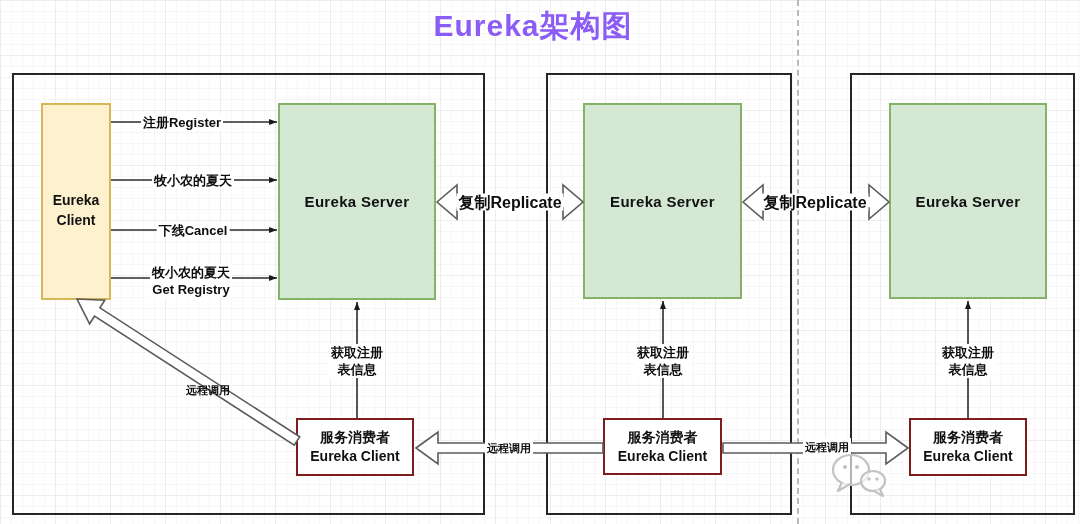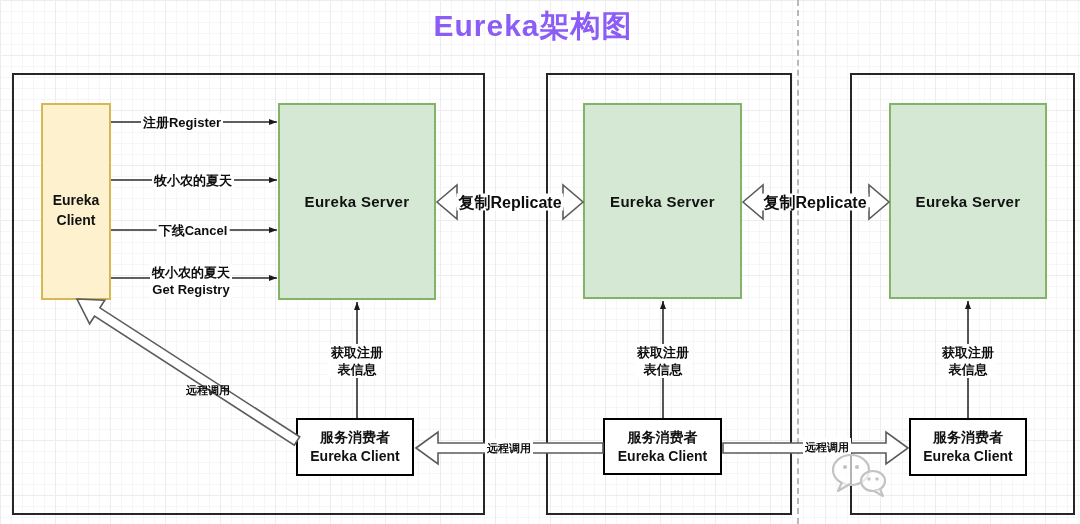--- a/index.html
+++ b/index.html
@@ -26,21 +26,21 @@
     text-align:center;font-weight:bold;color:#111;
   }
   .provider{
     background:#fdf2cd;border:2px solid #d6b656;font-size:14px;line-height:20px;
   }
   .provider .gap{height:16px;}
   .server{
     background:#d5e8d4;border:2px solid #82b366;font-size:15px;letter-spacing:.3px;
   }
   .consumer{
-    background:#ffffff;border:2px solid #000000;font-size:14px;line-height:19px;
+    background:#ffffff;border:2px solid #7f1d1d;font-size:14px;line-height:19px;
   }
   svg.wires{left:0;top:0;width:1080px;height:524px;pointer-events:none;}
   .edge-label{
     position:absolute;transform:translate(-50%,-50%);
     background:#ffffff;padding:0 2px;text-align:center;
     font-weight:bold;color:#0d0d0d;font-size:13px;line-height:17px;white-space:nowrap;
   }
   .edge-label.big{font-size:11px;line-height:18px;}
   .edge-label.mid{font-size:16px;}
   .watermark{left:828px;top:443px;width:250px;display:flex;align-items:center;}

